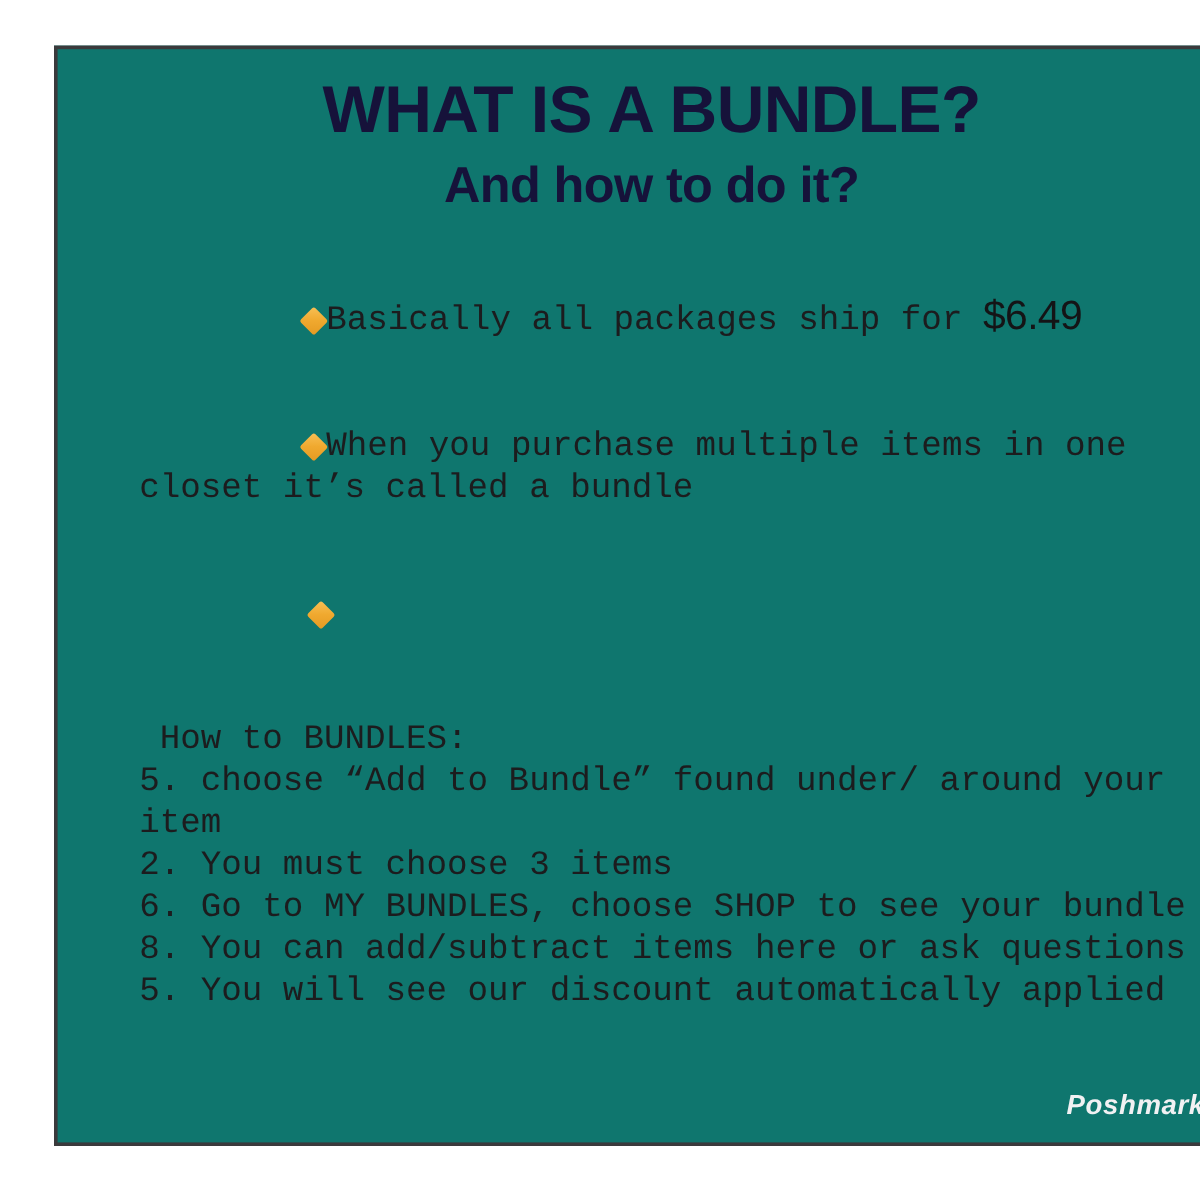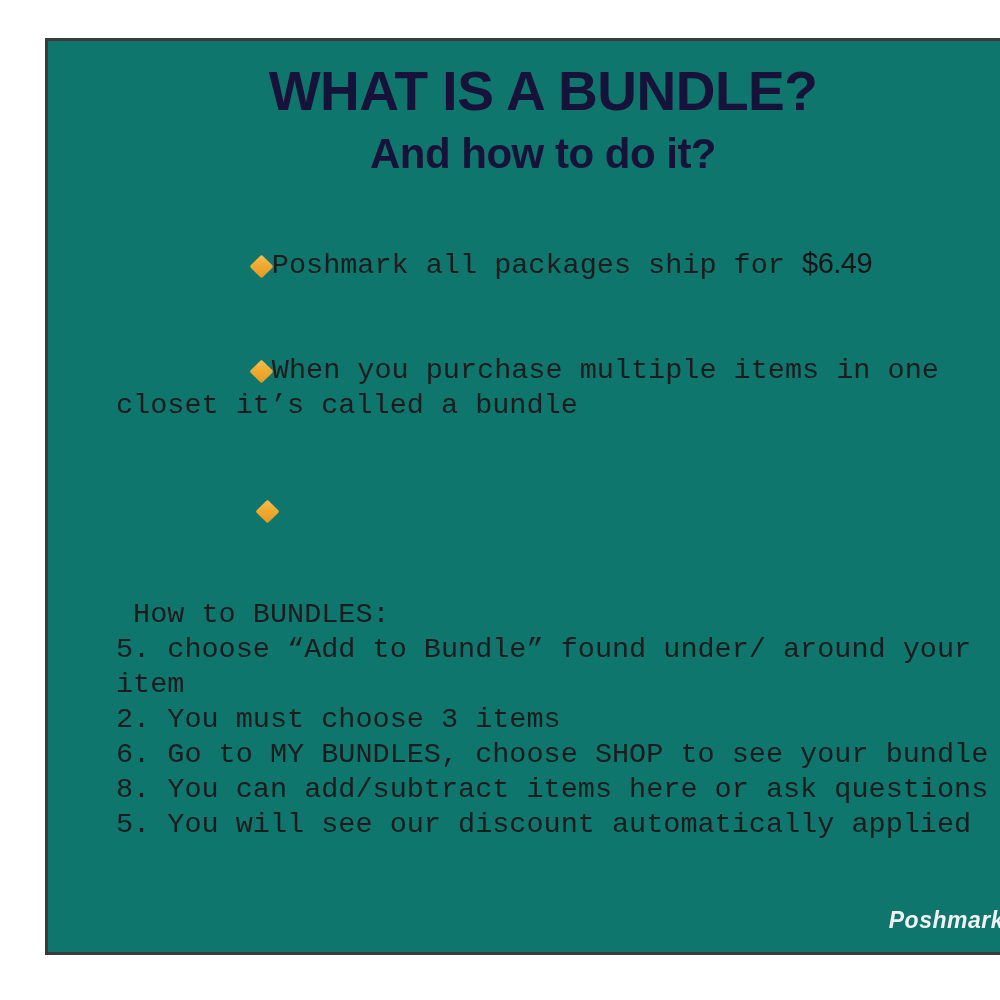--- a/index.html
+++ b/index.html
@@ -91,21 +91,21 @@
     border-radius: 2px;
   }
   .diamond.spaced {
     margin-left: 6px;
     margin-right: 16px;
   }
 
   
   .price {
     font-family: "Liberation Sans", sans-serif;
-    font-size: 29px;
+    font-size: 34px;
     color: #141416;
     letter-spacing: -0.5px;
   }
 
   .gap {
     height: 34px;
   }
 
   
   .watermark {
@@ -129,21 +129,21 @@
   <div class="frame">
 
     <div class="title-block">
       <div class="title-line-1">WHAT IS A BUNDLE?</div>
       <div class="title-line-2">And how to do it?</div>
     </div>
 
     <div class="body-area">
 
       <div class="mono-line bullet-row">
-        <span class="diamond"></span><span>Poshmark all packages ship for </span><span class="price">$6.49</span>
+        <span class="diamond"></span><span>Basically all packages ship for </span><span class="price">$6.49</span>
       </div>
 
       <div class="mono-line bullet-row">
         <span class="diamond"></span><span>When you purchase multiple items in one closet it’s called a bundle</span>
       </div>
 
       <div class="mono-line bullet-row">
         <span class="diamond spaced"></span>
       </div>
 

